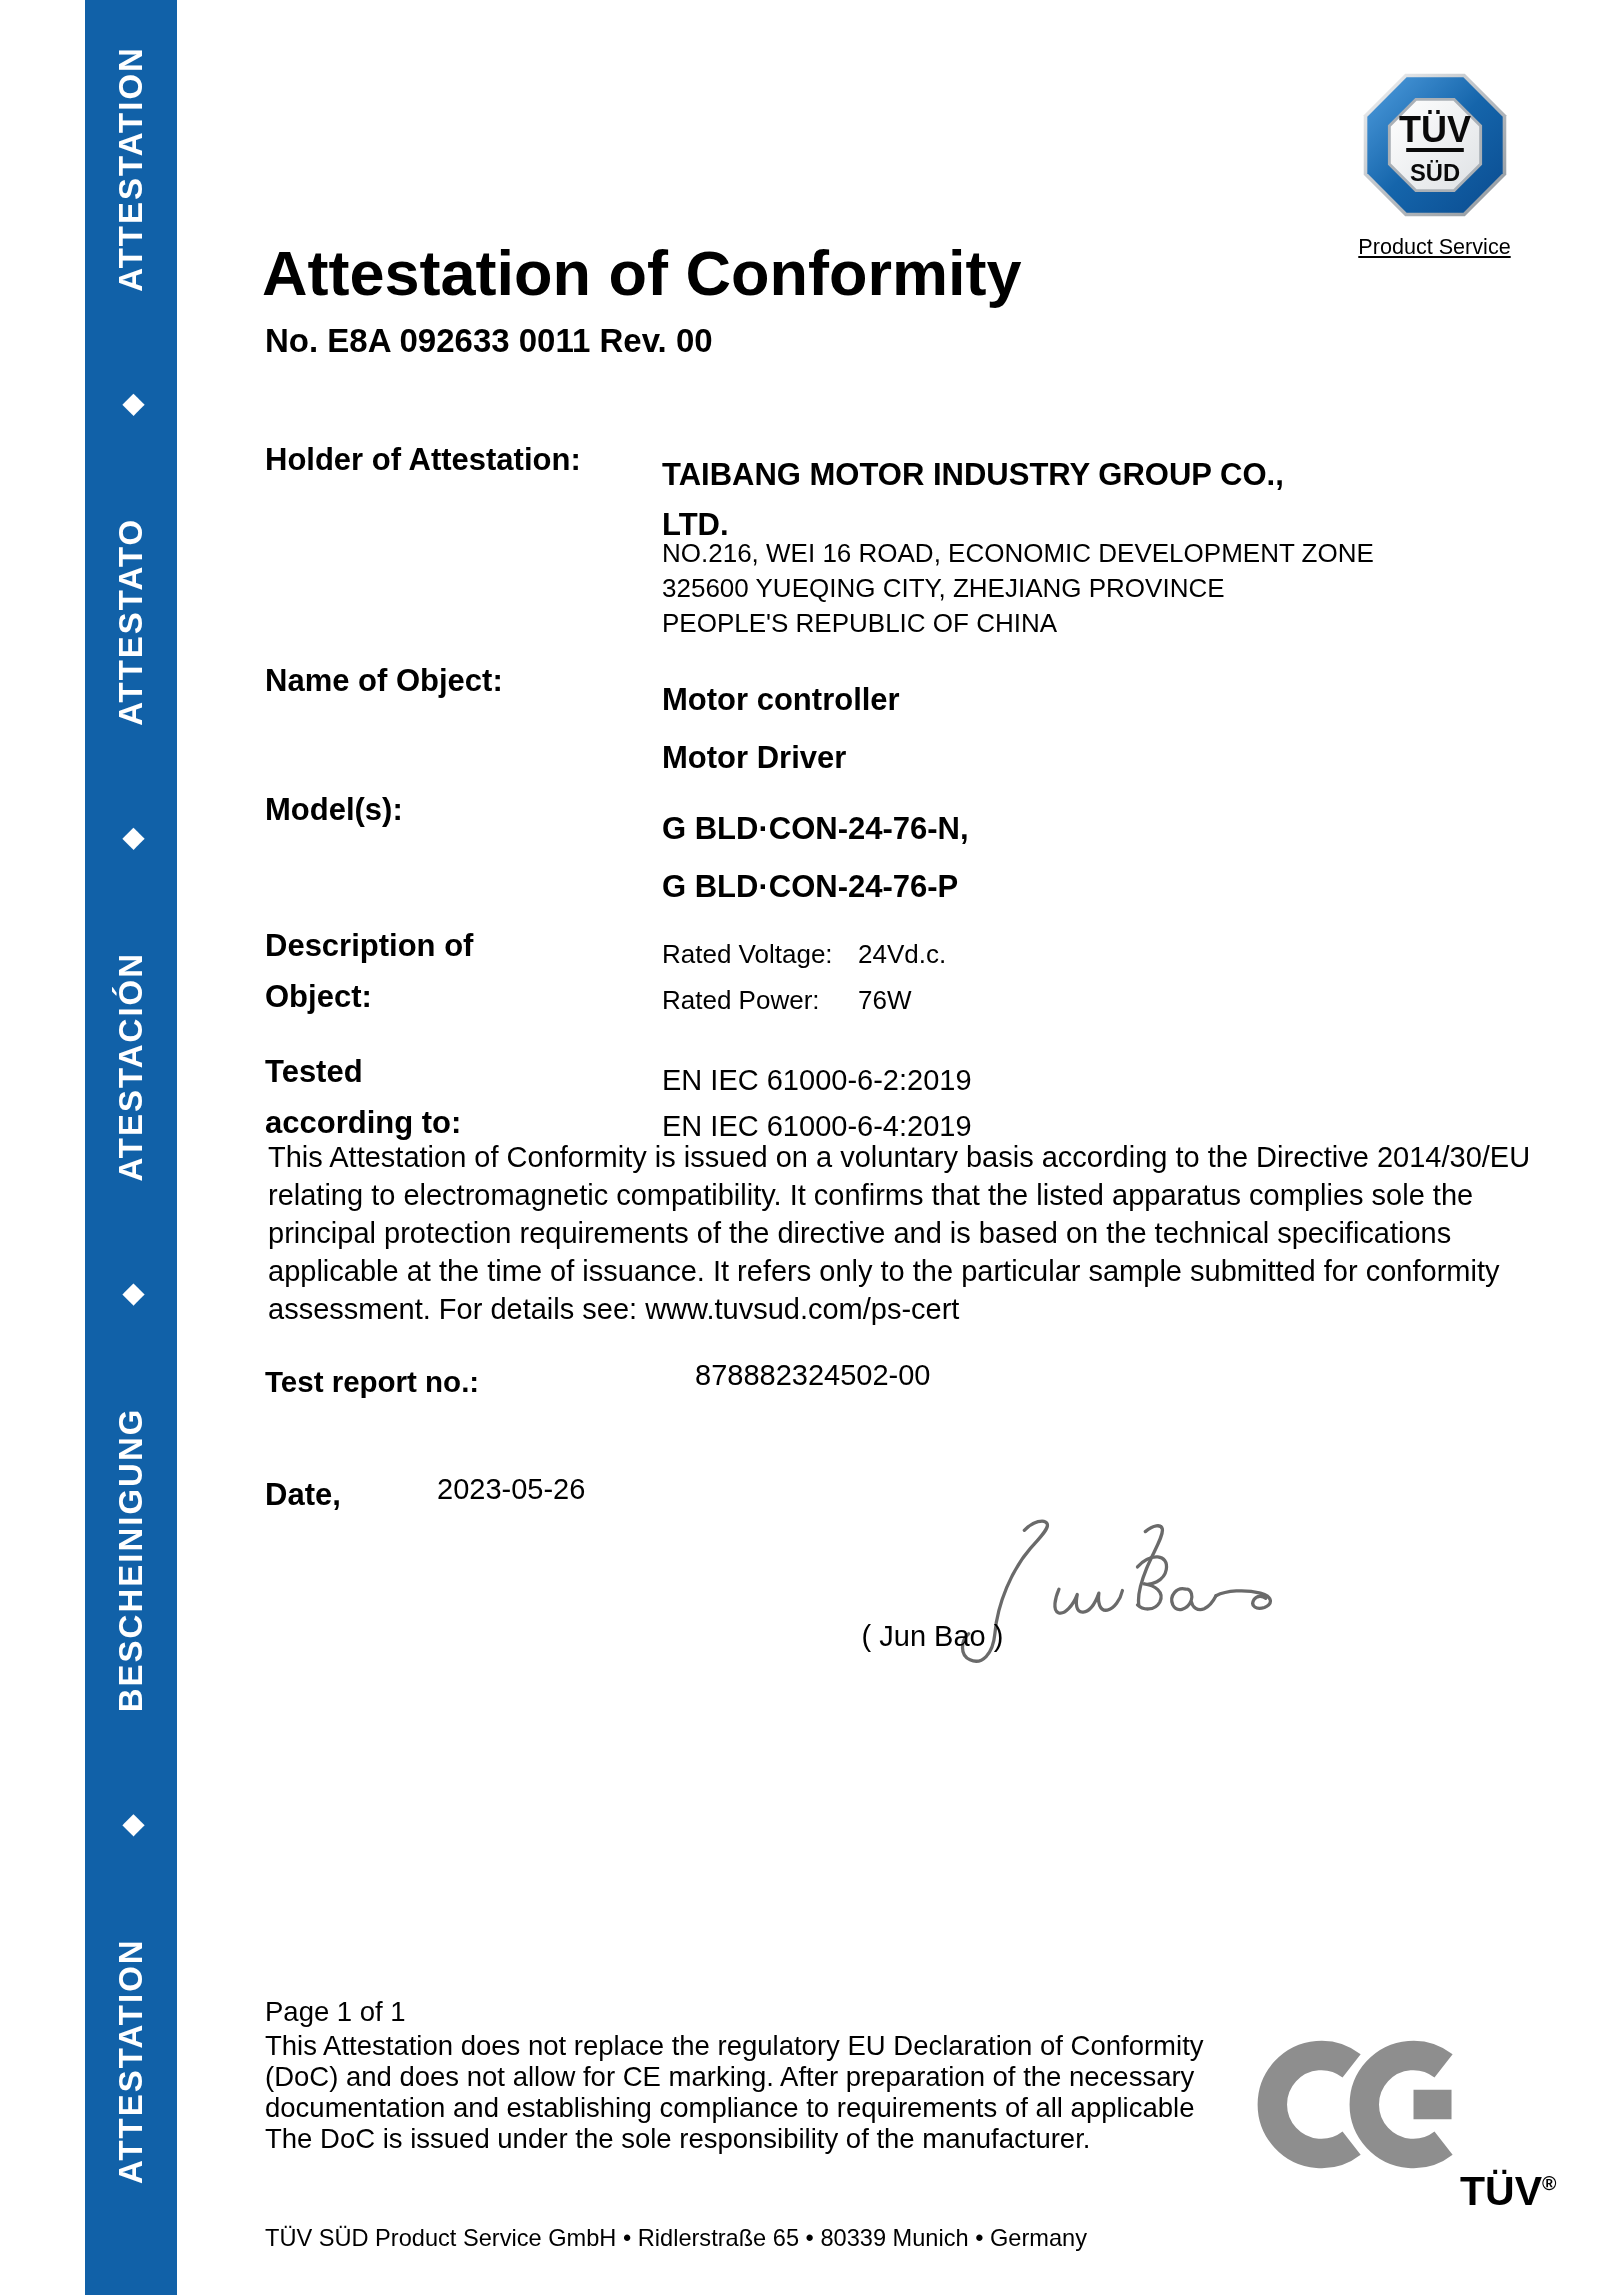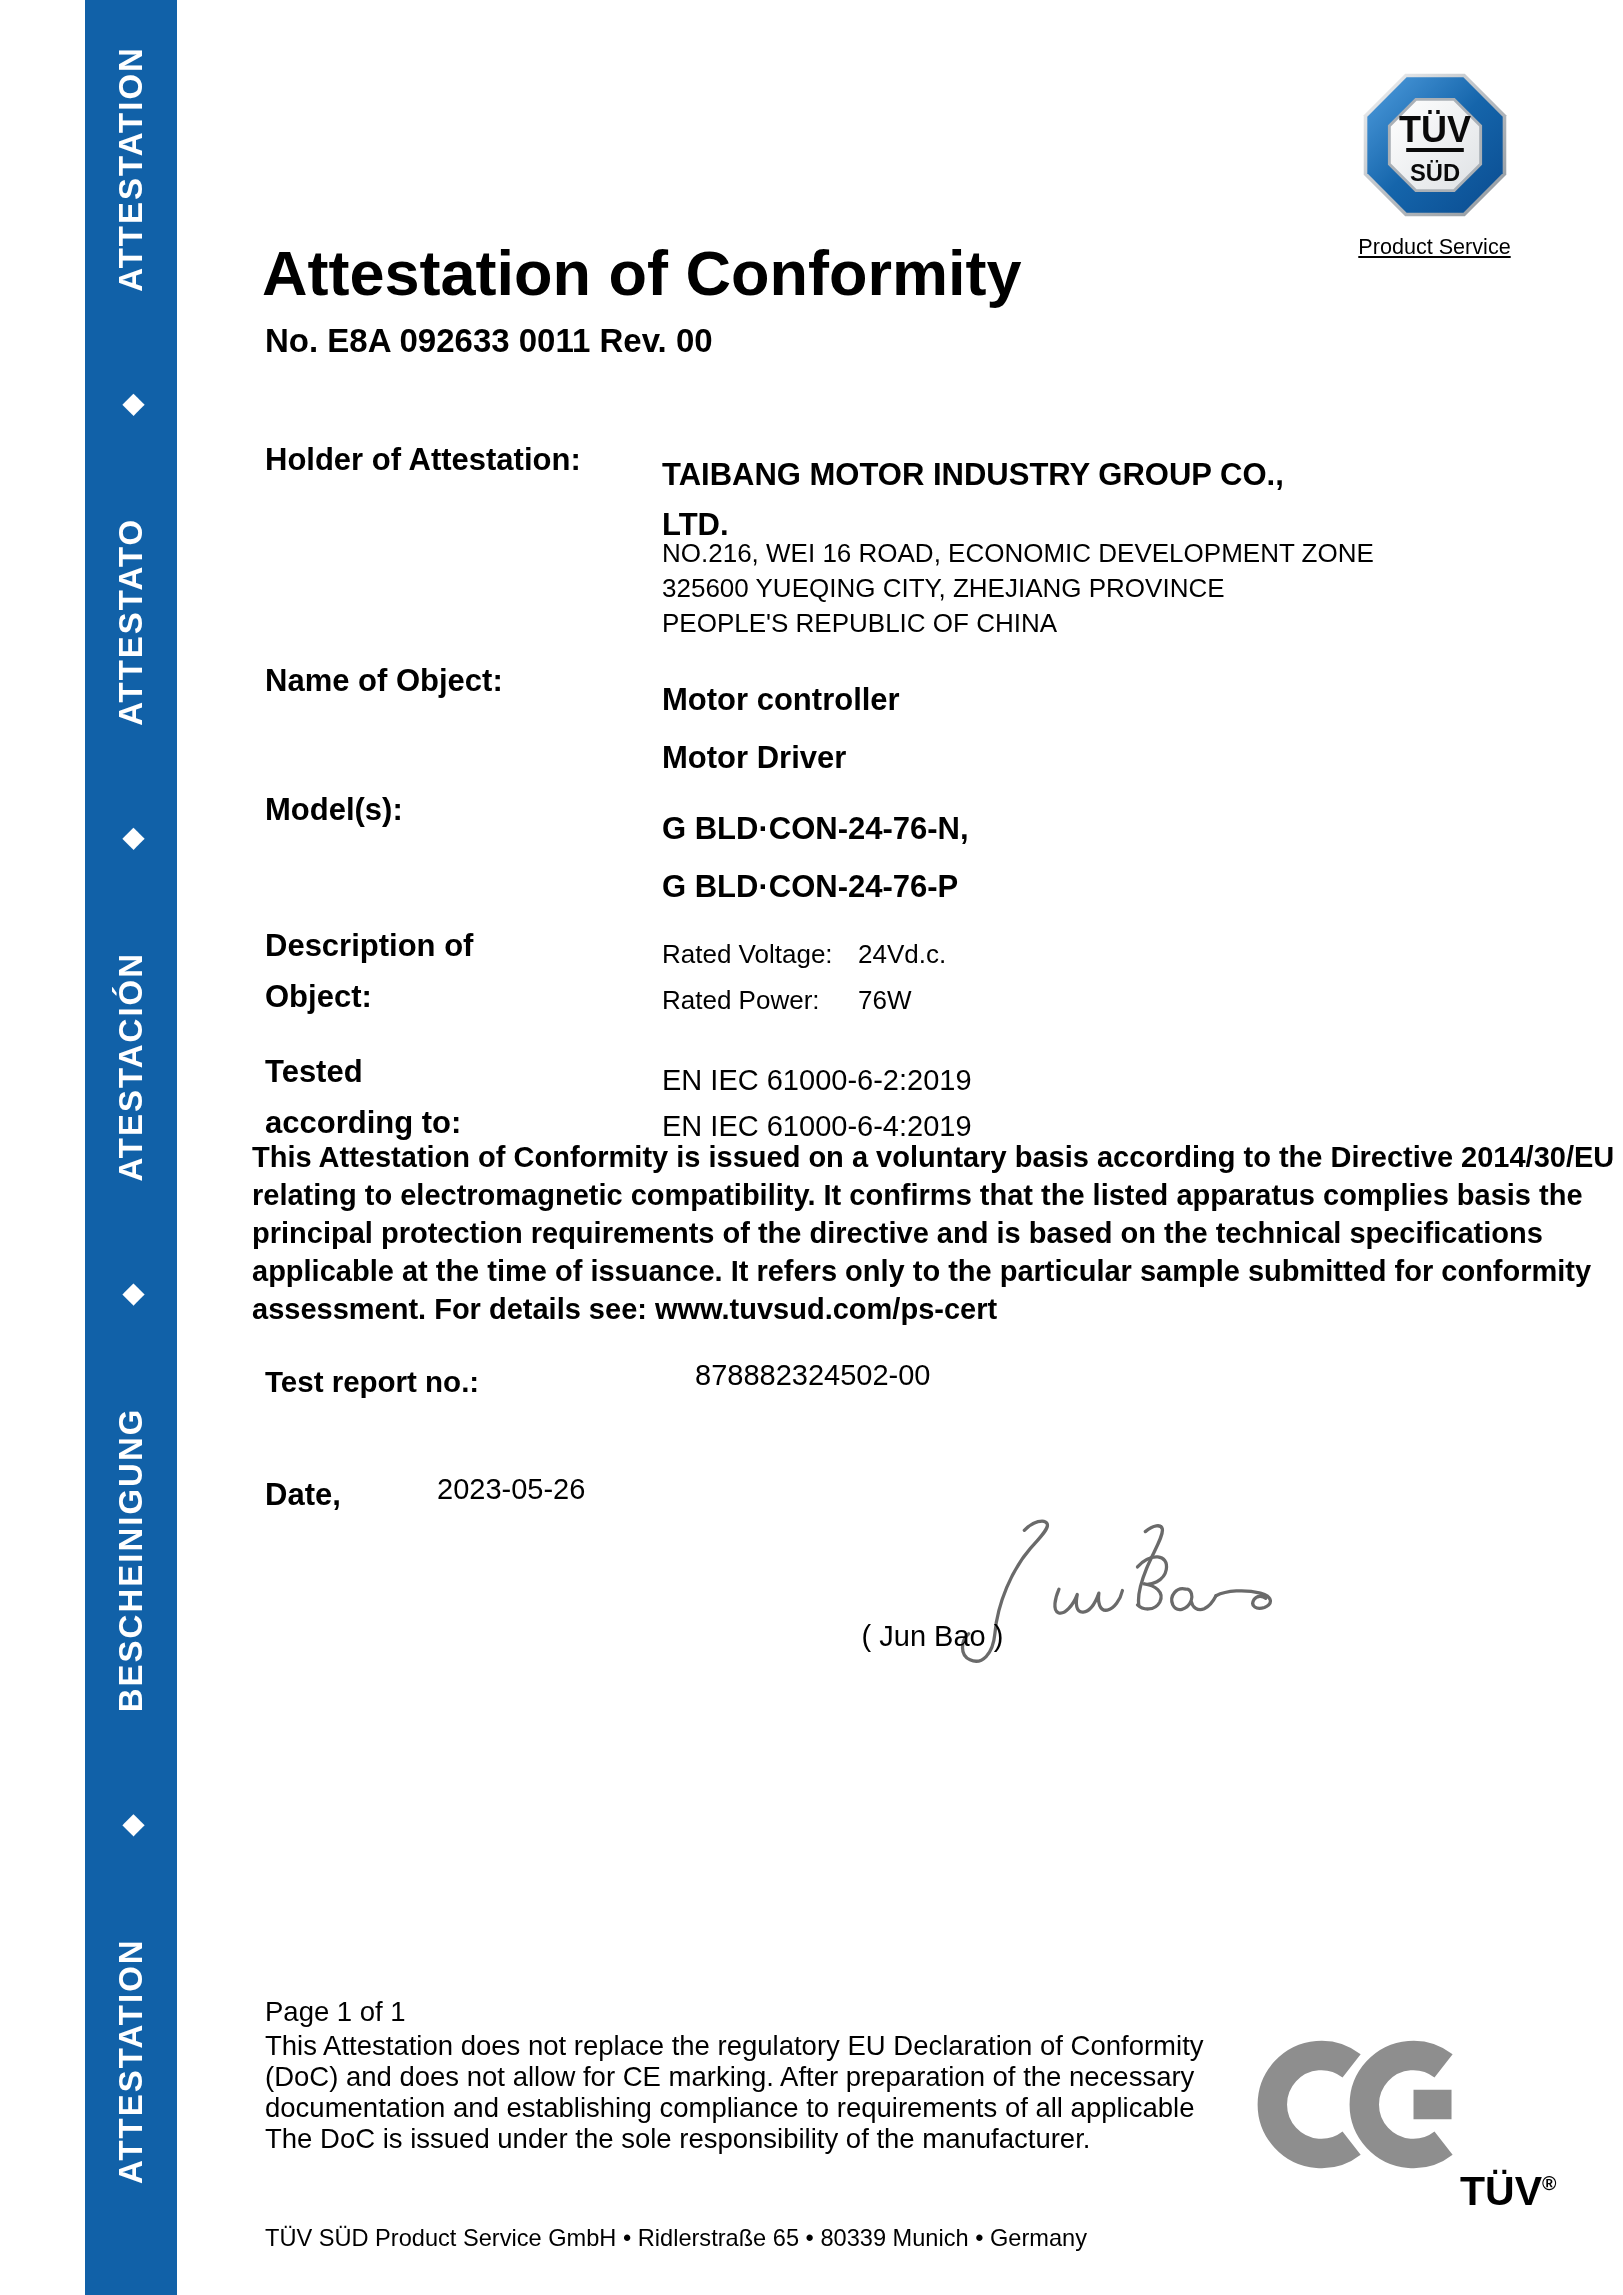--- a/index.html
+++ b/index.html
@@ -48,21 +48,21 @@
   }
   
   .flabel { position:absolute; left:265px; font-size:31px; font-weight:bold; line-height:51px; white-space:nowrap; }
   .fvalue { position:absolute; left:662px; white-space:nowrap;margin-top:16px; }
   .bold-lines { font-size:31px; font-weight:bold; line-height:50px; }
   .bold-lines-wide { font-size:31px; font-weight:bold; line-height:58px; }
   .addr-lines { font-size:26px; line-height:35px; }
   .desc-lines { font-size:26px; line-height:46px; }
   .desc-key { display:inline-block; width:196px; }
   .std-lines { font-size:29px; line-height:46px; }
-  .statement { position:absolute; left:252px; top:1138px; font-size:29px; line-height:38px;font-weight:bold; }
+  .statement { position:absolute; left:268px; top:1138px; font-size:29px; line-height:38px; }
   .statement div { white-space:nowrap; }
   .report-value { position:absolute; left:695px; top:1359px; font-size:29px; white-space:nowrap; }
   .date-value { position:absolute; left:437px; top:1473px; font-size:29px; white-space:nowrap; }
   .signature { position:absolute; left:890px; top:1512px; }
   .sign-name { position:absolute; left:821px; top:1620px; width:223px; text-align:center; font-size:29px; white-space:nowrap; }
   
   .page-label { position:absolute; left:265px; top:1996px; font-size:27.5px; white-space:nowrap; }
   .disclaimer { position:absolute; left:265px; top:2030px; font-size:27.5px; line-height:31px; }
   .disclaimer div { white-space:nowrap; }
   .ce-mark { position:absolute; left:1255px; top:2034px; }
@@ -162,21 +162,21 @@
     <div>Tested</div>
     <div>according to:</div>
   </div>
   <div class="fvalue std-lines" style="top:1041px;">
     <div>EN IEC 61000-6-2:2019</div>
     <div>EN IEC 61000-6-4:2019</div>
   </div>
 
   <div class="statement">
     <div>This Attestation of Conformity is issued on a voluntary basis according to the Directive 2014/30/EU</div>
-    <div>relating to electromagnetic compatibility. It confirms that the listed apparatus complies basis the</div>
+    <div>relating to electromagnetic compatibility. It confirms that the listed apparatus complies sole the</div>
     <div>principal protection requirements of the directive and is based on the technical specifications</div>
     <div>applicable at the time of issuance. It refers only to the particular sample submitted for conformity</div>
     <div>assessment. For details see: www.tuvsud.com/ps-cert</div>
   </div>
 
   <div class="flabel" style="top:1356px; font-size:29.5px;">Test report no.:</div>
   <div class="report-value">878882324502-00</div>
 
   <div class="flabel" style="top:1469px;">Date,</div>
   <div class="date-value">2023-05-26</div>

